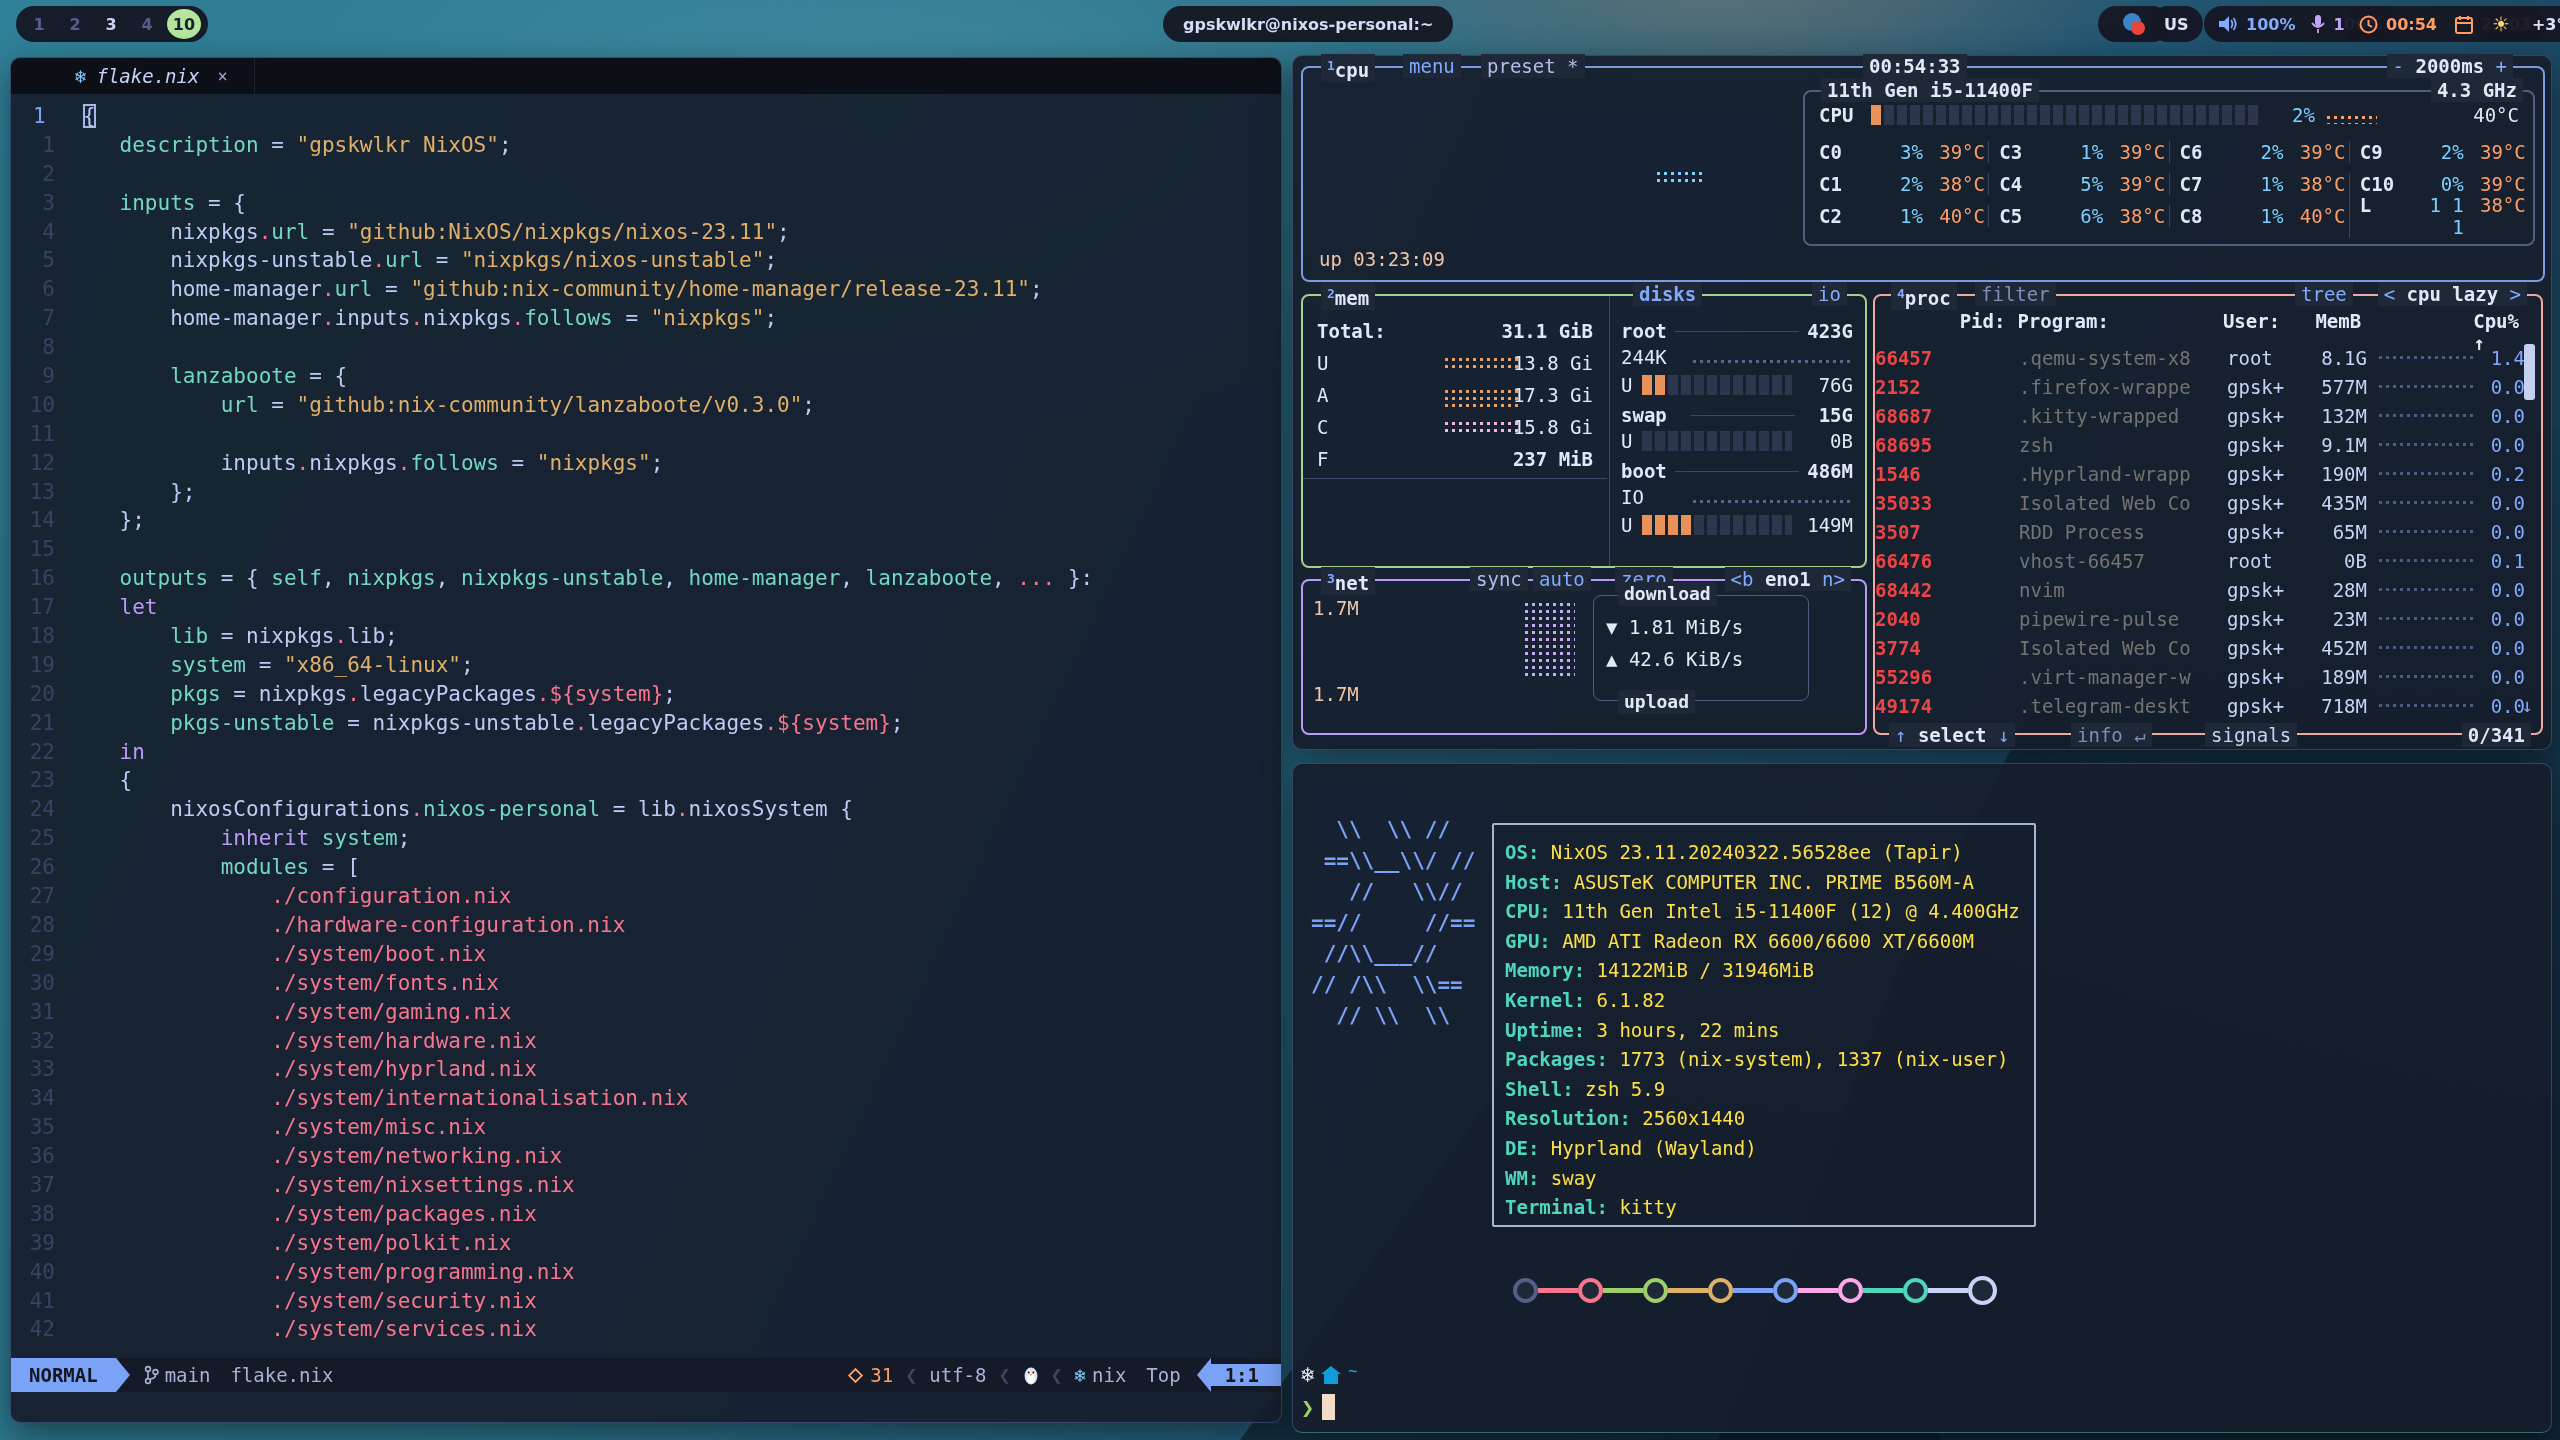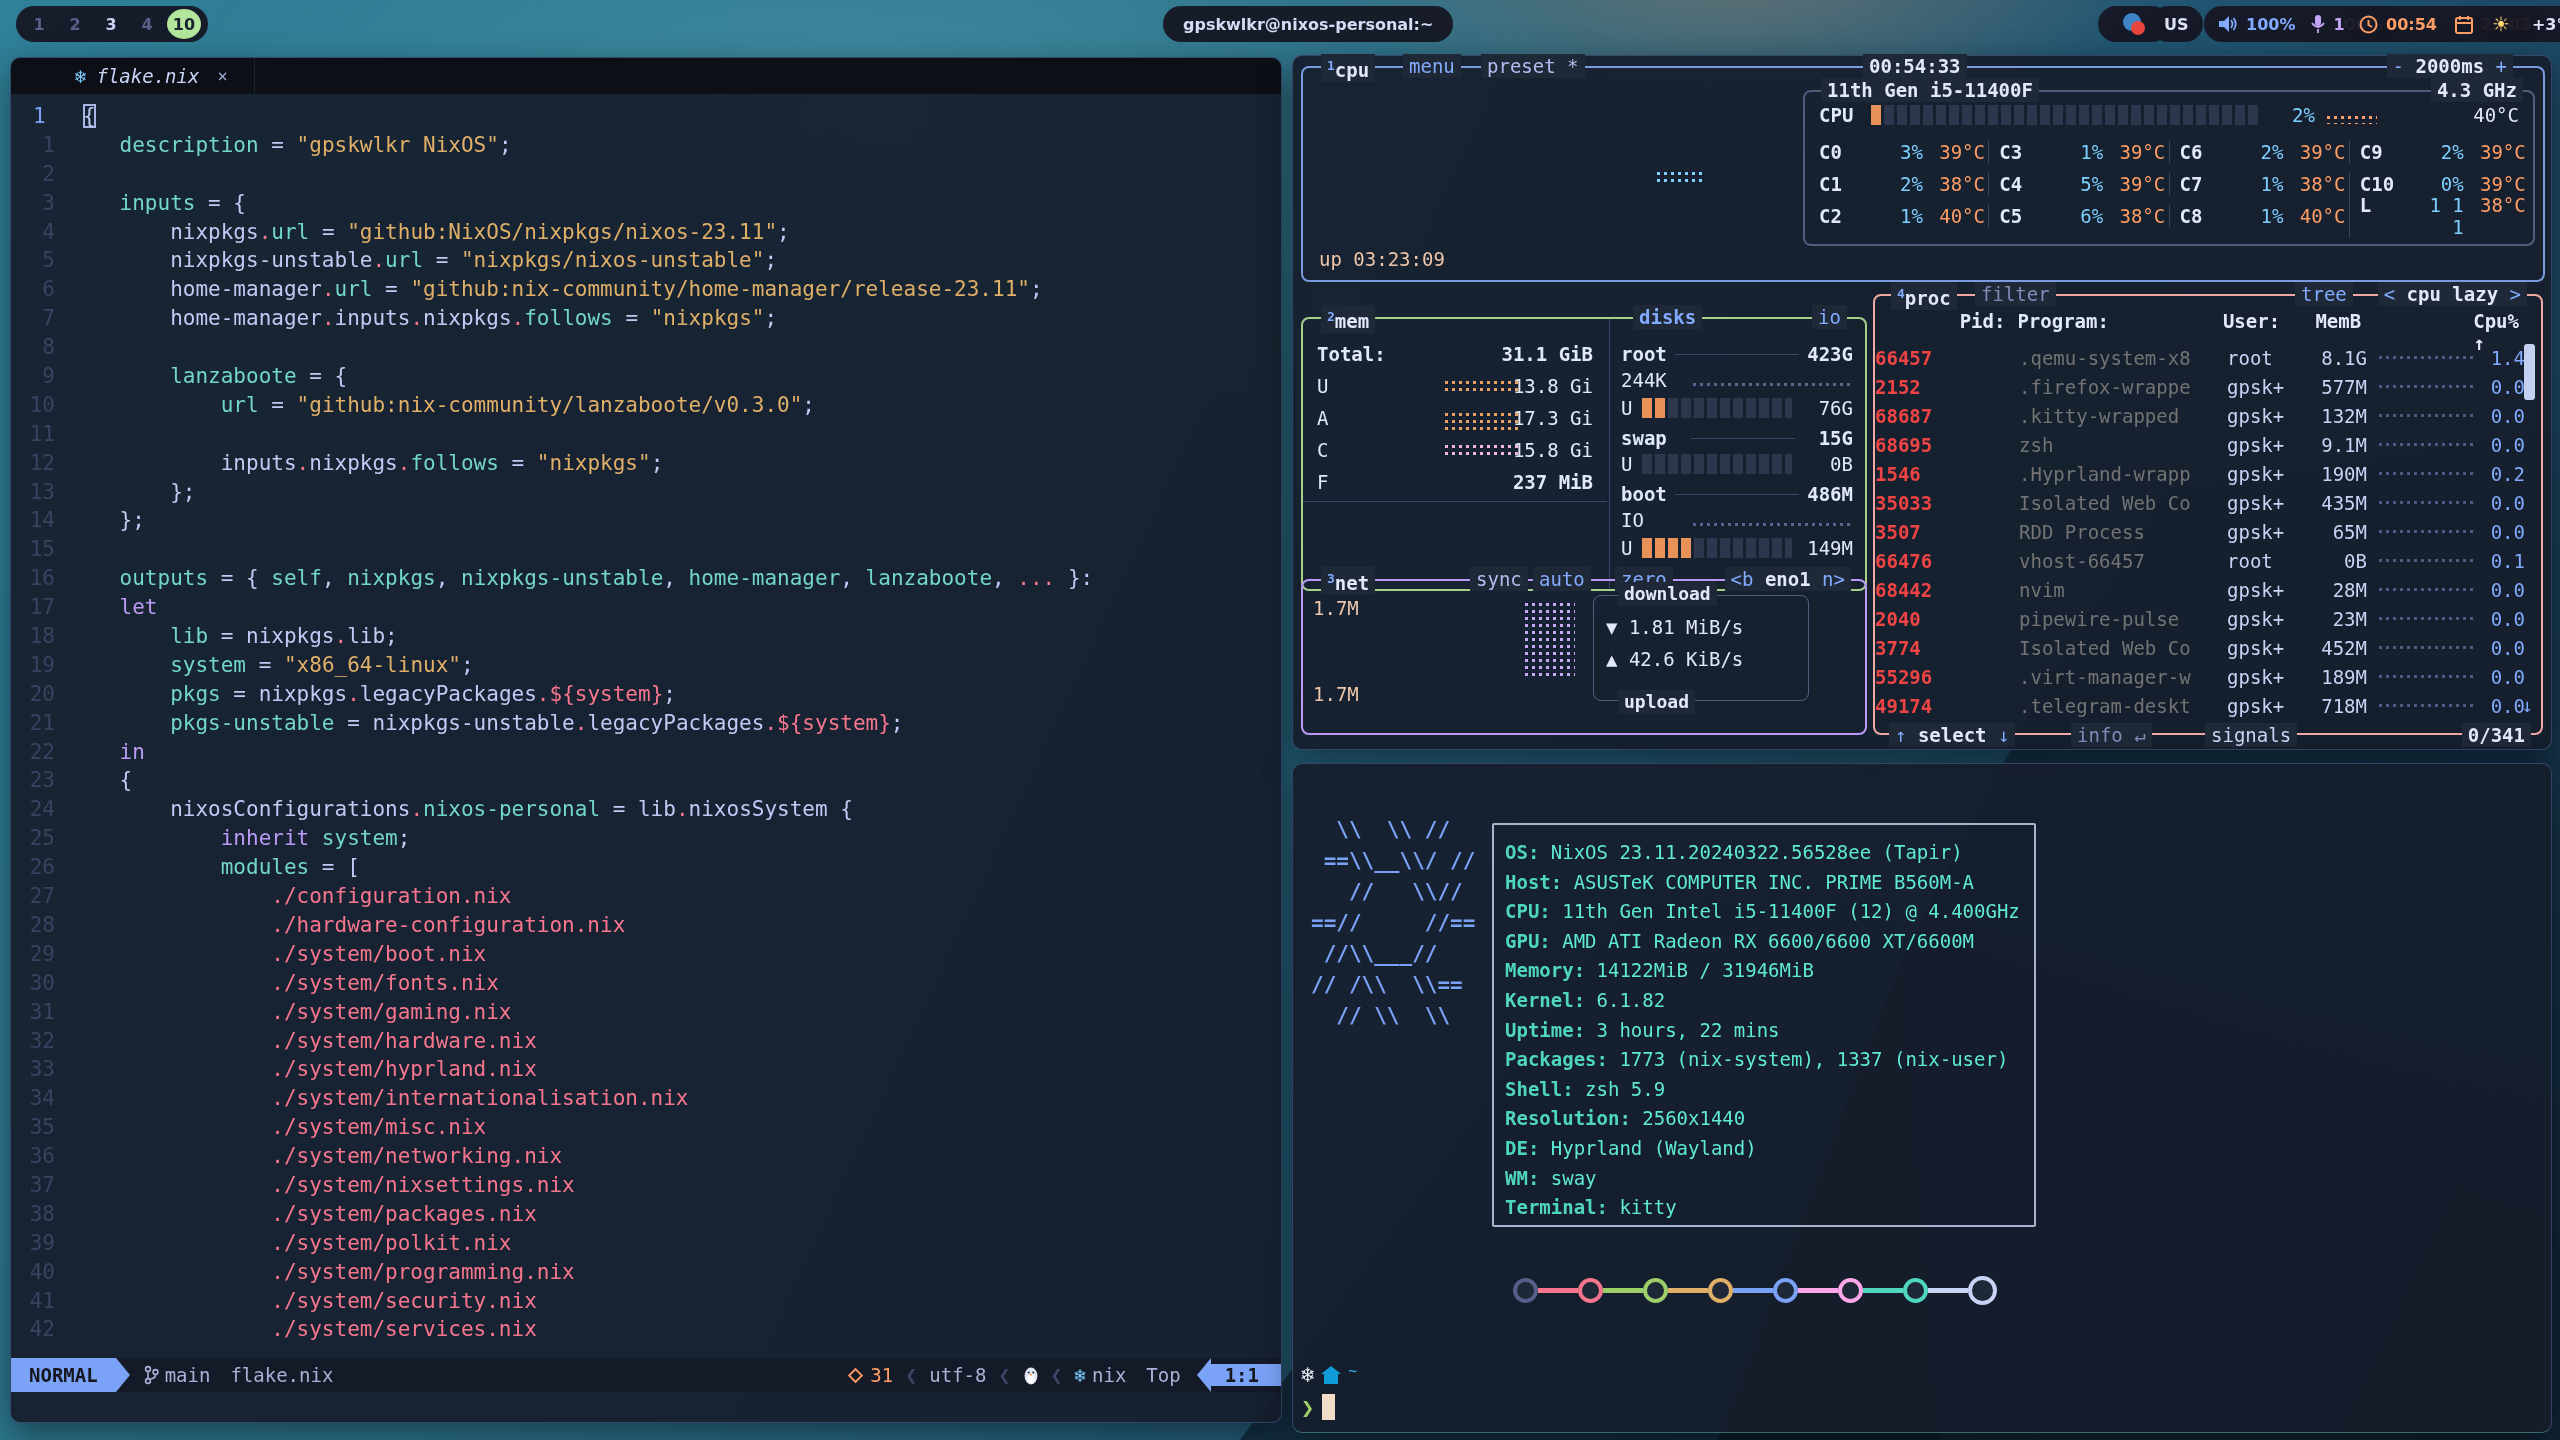--- a/index.html
+++ b/index.html
@@ -100,21 +100,21 @@
   #proc-rows .pdots{width:96px;margin:10px 6px 0 10px;height:8px;position:relative;flex:none;color:#4f5a82;}
   #proc-rows .pcpu{width:46px;text-align:right;color:#82aaff;flex:none;}
 
   
   #logo{position:absolute;left:18px;top:30px;font-size:21px;line-height:31px;
         color:#7aa2f7;font-weight:bold;white-space:pre;}
   #infobox{position:absolute;left:199px;top:59px;width:540px;height:400px;
            border:2px solid #aab3cf;border-radius:2px;}
   #fetch-info{position:absolute;left:212px;top:74px;font-size:19px;line-height:29.6px;}
   .flabel{color:#4fd6be;font-weight:bold;}
-  .fval{color:#5eead4;margin-top:30px;}
+  .fval{color:#fde047;margin-top:30px;}
   #colorrow{position:absolute;left:220px;top:512px;display:flex;align-items:center;}
   .cseg{width:40px;height:5px;}
   .cdot{width:17px;height:17px;border-radius:50%;border:4px solid;background:#1e2837;}
   #prompt1{position:absolute;left:8px;top:598px;font-size:20px;display:flex;align-items:center;gap:6px;}
   #prompt2{position:absolute;left:8px;top:630px;font-size:22px;display:flex;align-items:center;gap:8px;}
   .cursor-blk{width:13px;height:26px;background:#f2dcc8;display:inline-block;}
   svg{display:block;}
 </style>
 </head>
 <body>
@@ -366,21 +366,21 @@
                 <span class="cname">L</span>
                 <span class="cpct">1 1 1</span>
                 <span class="ctmp">38°C</span>
               </div>
             </div>
           </div>
       </div>
       <div class="mrow pch" style="left:16px;top:178px">up 03:23:09</div>
     </div>
 
-    <div class="box" id="membox" style="left:8px;top:238px;width:562px;height:270px;border-color:#a6cf8a;margin-top:23px;">
+    <div class="box" id="membox" style="left:8px;top:238px;width:562px;height:270px;border-color:#a6cf8a;">
       <span class="blabel wht bold" style="left:18px"><sup class="blu">2</sup><span>mem</span></span>
       <span class="blabel" style="left:330px"><span class="blu bold">disks</span></span>
       <span class="blabel blu" style="right:18px">io</span>
       <div style="position:absolute;left:306px;top:0;bottom:0;width:1px;background:#3d4668"></div>
       <div style="position:absolute;left:0px;right:258px;top:182px;height:1px;background:#3d4668"></div>
       <div id="mem-rows">
           <div class="mrow wht bold" style="left: 14px; top: 22px;">Total:</div>
           <div class="mrow wht bold" style="right: 272px; top: 22px;">31.1 GiB</div>
           <div class="mrow wht" style="left: 14px; top: 54px;">U</div>
           <div class="mrow wht" style="right: 272px; top: 54px;">13.8 Gi</div>

